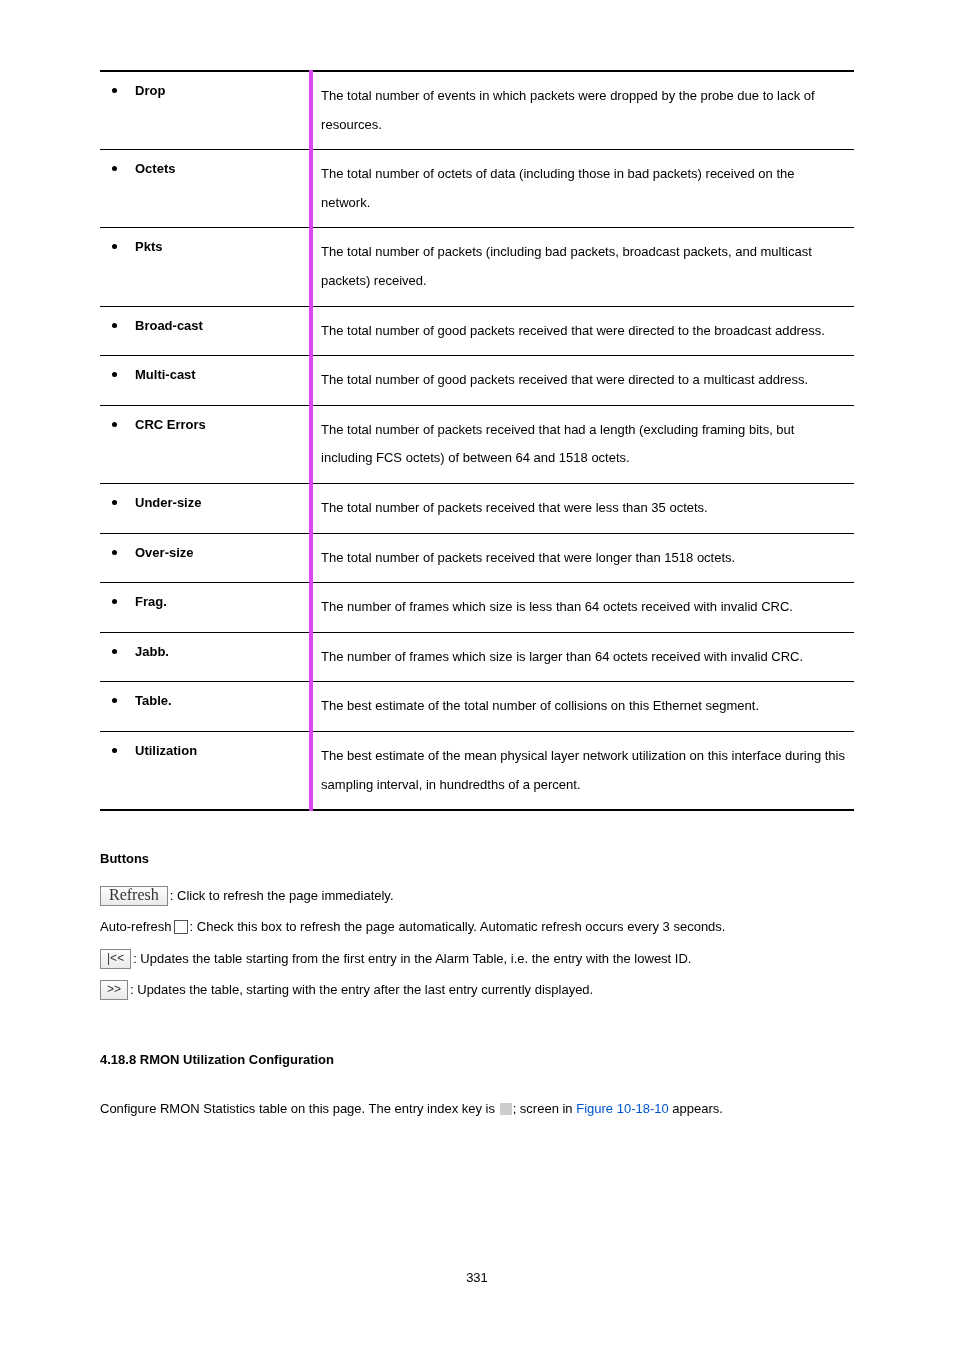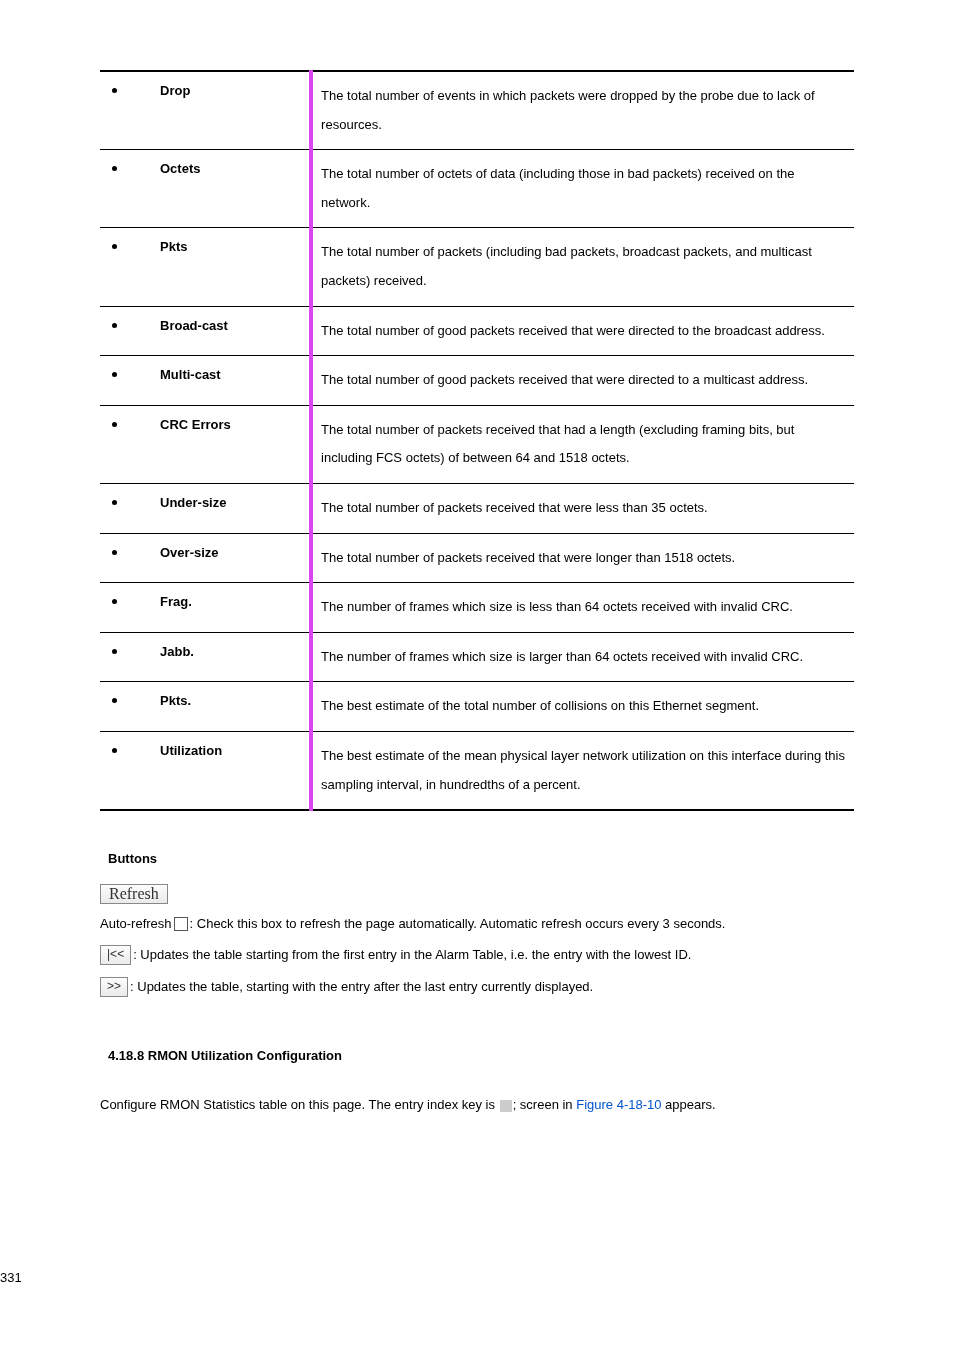--- a/index.html
+++ b/index.html
@@ -42,21 +42,20 @@
   table.defs td.col2 {
     width: 72%;
     border-left: 4px solid #d946ef;
     padding: 10px 8px 10px 8px;
     line-height: 2.2;
   }
   .bullet-row {
     display: flex;
     align-items: flex-start;
     line-height: 1.4;
-    gap: 25px;
   }
   .bullet-dot {
     width: 5px;
     height: 5px;
     background: #000;
     border-radius: 50%;
     margin-top: 6px;
     margin-left: 4px;
     flex-shrink: 0;
   }
@@ -64,21 +63,20 @@
     margin-left: 18px;
     font-weight: bold;
     font-size: 13px;
   }
 
   .section-title {
     font-weight: bold;
     font-size: 13px;
     margin-top: 40px;
     margin-bottom: 18px;
-    margin-left: 8px;
   }
 
   .btn-line {
     display: flex;
     align-items: center;
     margin: 8px 0;
     line-height: 1.8;
     flex-wrap: wrap;
   }
   .btn {
@@ -117,20 +115,21 @@
   .para {
     line-height: 1.8;
     margin: 30px 0 0 0;
   }
 
   .footer {
     position: absolute;
     bottom: 25px;
     left: 0;
     width: 100%;
+    text-align: center;
     font-size: 13px;
   }
 </style>
 </head>
 <body>
 
 <div class="page">
 
   <table class="defs">
     <tbody id="table-body">
@@ -221,41 +220,42 @@
               <div class="bullet-dot"></div>
               <div class="bullet-label">Jabb.</div>
             </div>
           </td>
           <td class="col2">The number of frames which size is larger than 64 octets received with invalid CRC.</td>
         </tr>
         <tr>
           <td class="col1">
             <div class="bullet-row">
               <div class="bullet-dot"></div>
-              <div class="bullet-label">Pkts.</div>
+              <div class="bullet-label">Table.</div>
             </div>
           </td>
           <td class="col2">The best estimate of the total number of collisions on this Ethernet segment.</td>
         </tr>
         <tr>
           <td class="col1">
             <div class="bullet-row">
               <div class="bullet-dot"></div>
               <div class="bullet-label">Utilization</div>
             </div>
           </td>
           <td class="col2">The best estimate of the mean physical layer network utilization on this interface during this sampling interval, in hundredths of a percent.</td>
         </tr>
       </tbody>
   </table>
 
   <div class="section-title">Buttons</div>
 
   <div class="btn-line">
     <span class="btn">Refresh</span>
+    <span>: Click to refresh the page immediately.</span>
   </div>
 
   <div class="btn-line">
     <span>Auto-refresh </span>
     <span class="checkbox"></span>
     <span>: Check this box to refresh the page automatically. Automatic refresh occurs every 3 seconds.</span>
   </div>
 
   <div class="btn-line">
     <span class="btn small">|&lt;&lt;</span>
@@ -263,17 +263,17 @@
   </div>
 
   <div class="btn-line">
     <span class="btn small">&gt;&gt;</span>
     <span>: Updates the table, starting with the entry after the last entry currently displayed.</span>
   </div>
 
   <div class="section-title" style="margin-top:50px;">4.18.8 RMON Utilization Configuration</div>
 
   <div class="para">
-    <span>Configure RMON Statistics table on this page. The entry index key is </span><span class="id-box"></span><span>; screen in </span><span class="link">Figure 4-18-10</span><span> appears.</span>
+    <span>Configure RMON Statistics table on this page. The entry index key is </span><span class="id-box"></span><span>; screen in </span><span class="link">Figure 10-18-10</span><span> appears.</span>
   </div>
 
   <div class="footer">331</div>
 </div>
 
 </body></html>

